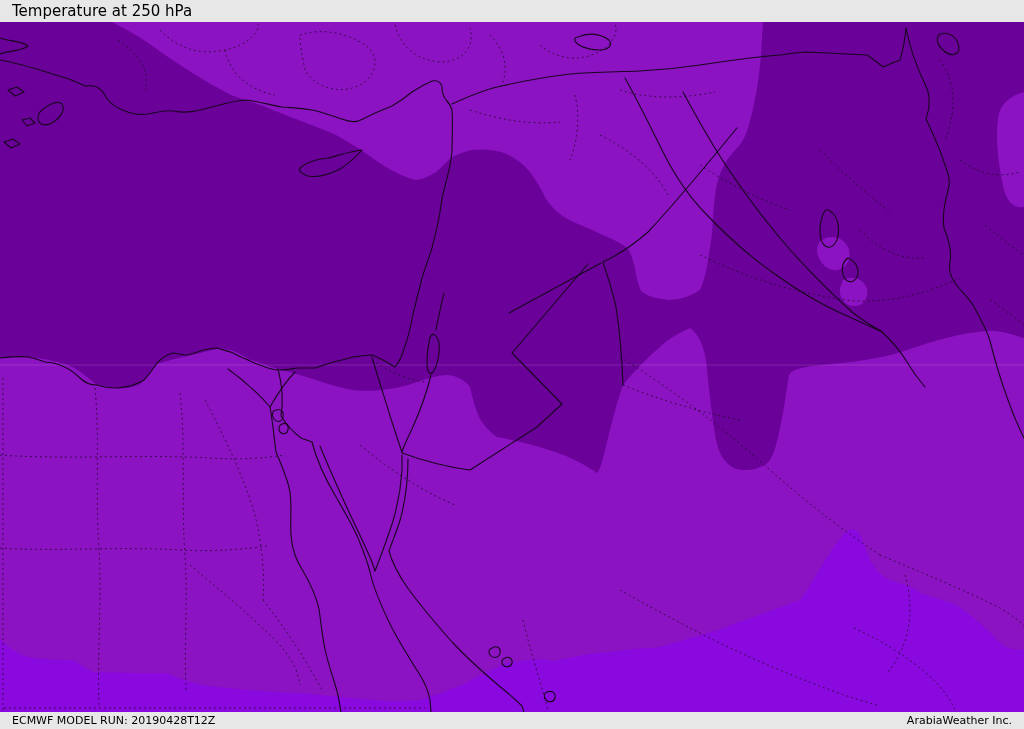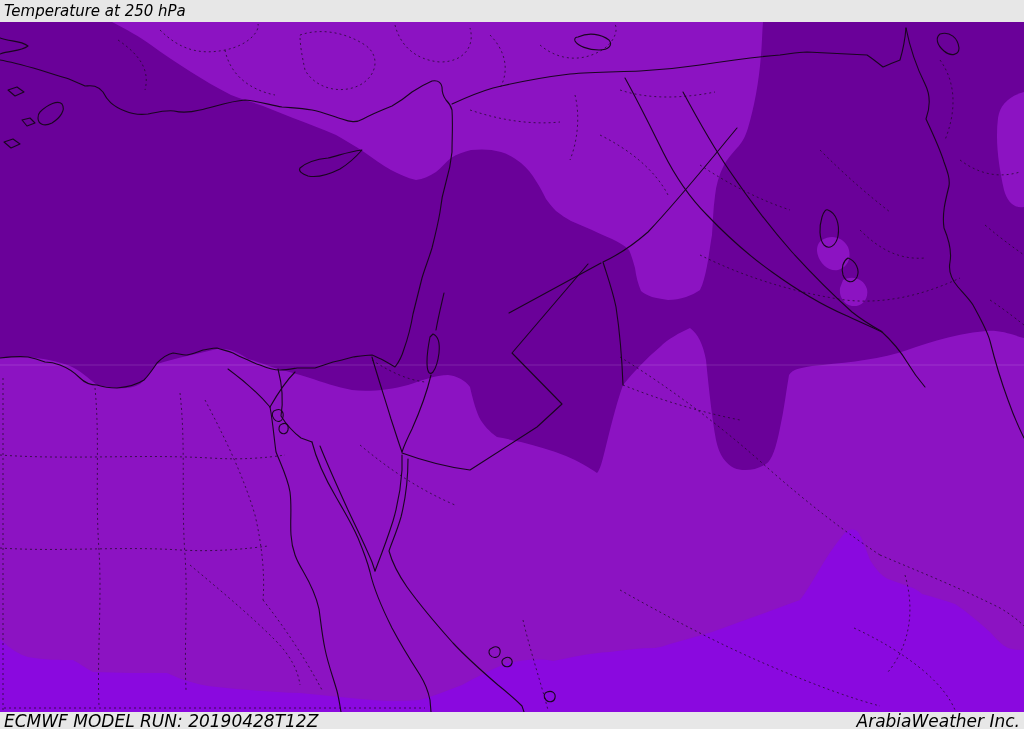--- a/index.html
+++ b/index.html
@@ -4,24 +4,24 @@
 <style>
   html,body{margin:0;padding:0;background:#ffffff;}
   .screen{
     position:relative;width:1024px;height:729px;overflow:hidden;
     font-family:"DejaVu Sans","Liberation Sans",sans-serif;
     background:#8c13c2;
   }
   .bar{
     position:absolute;left:0;right:0;background:#e7e7e7;color:#000;
     display:flex;justify-content:space-between;align-items:center;
-    padding:0 4px;box-sizing:border-box;white-space:nowrap;font-style:italic;
+    padding:0 12px;box-sizing:border-box;white-space:nowrap;
   }
   .bar.top{top:0;height:22px;font-size:15px;}
-  .bar.bottom{bottom:0;height:17px;font-size:17px;}
+  .bar.bottom{bottom:0;height:17px;font-size:11px;}
   .map-svg{position:absolute;top:22px;left:0;display:block;}
 </style>
 </head>
 <body>
 
 <div class="screen">
 
   <div class="bar top">
     <span>Temperature at 250 hPa</span>
   </div>

